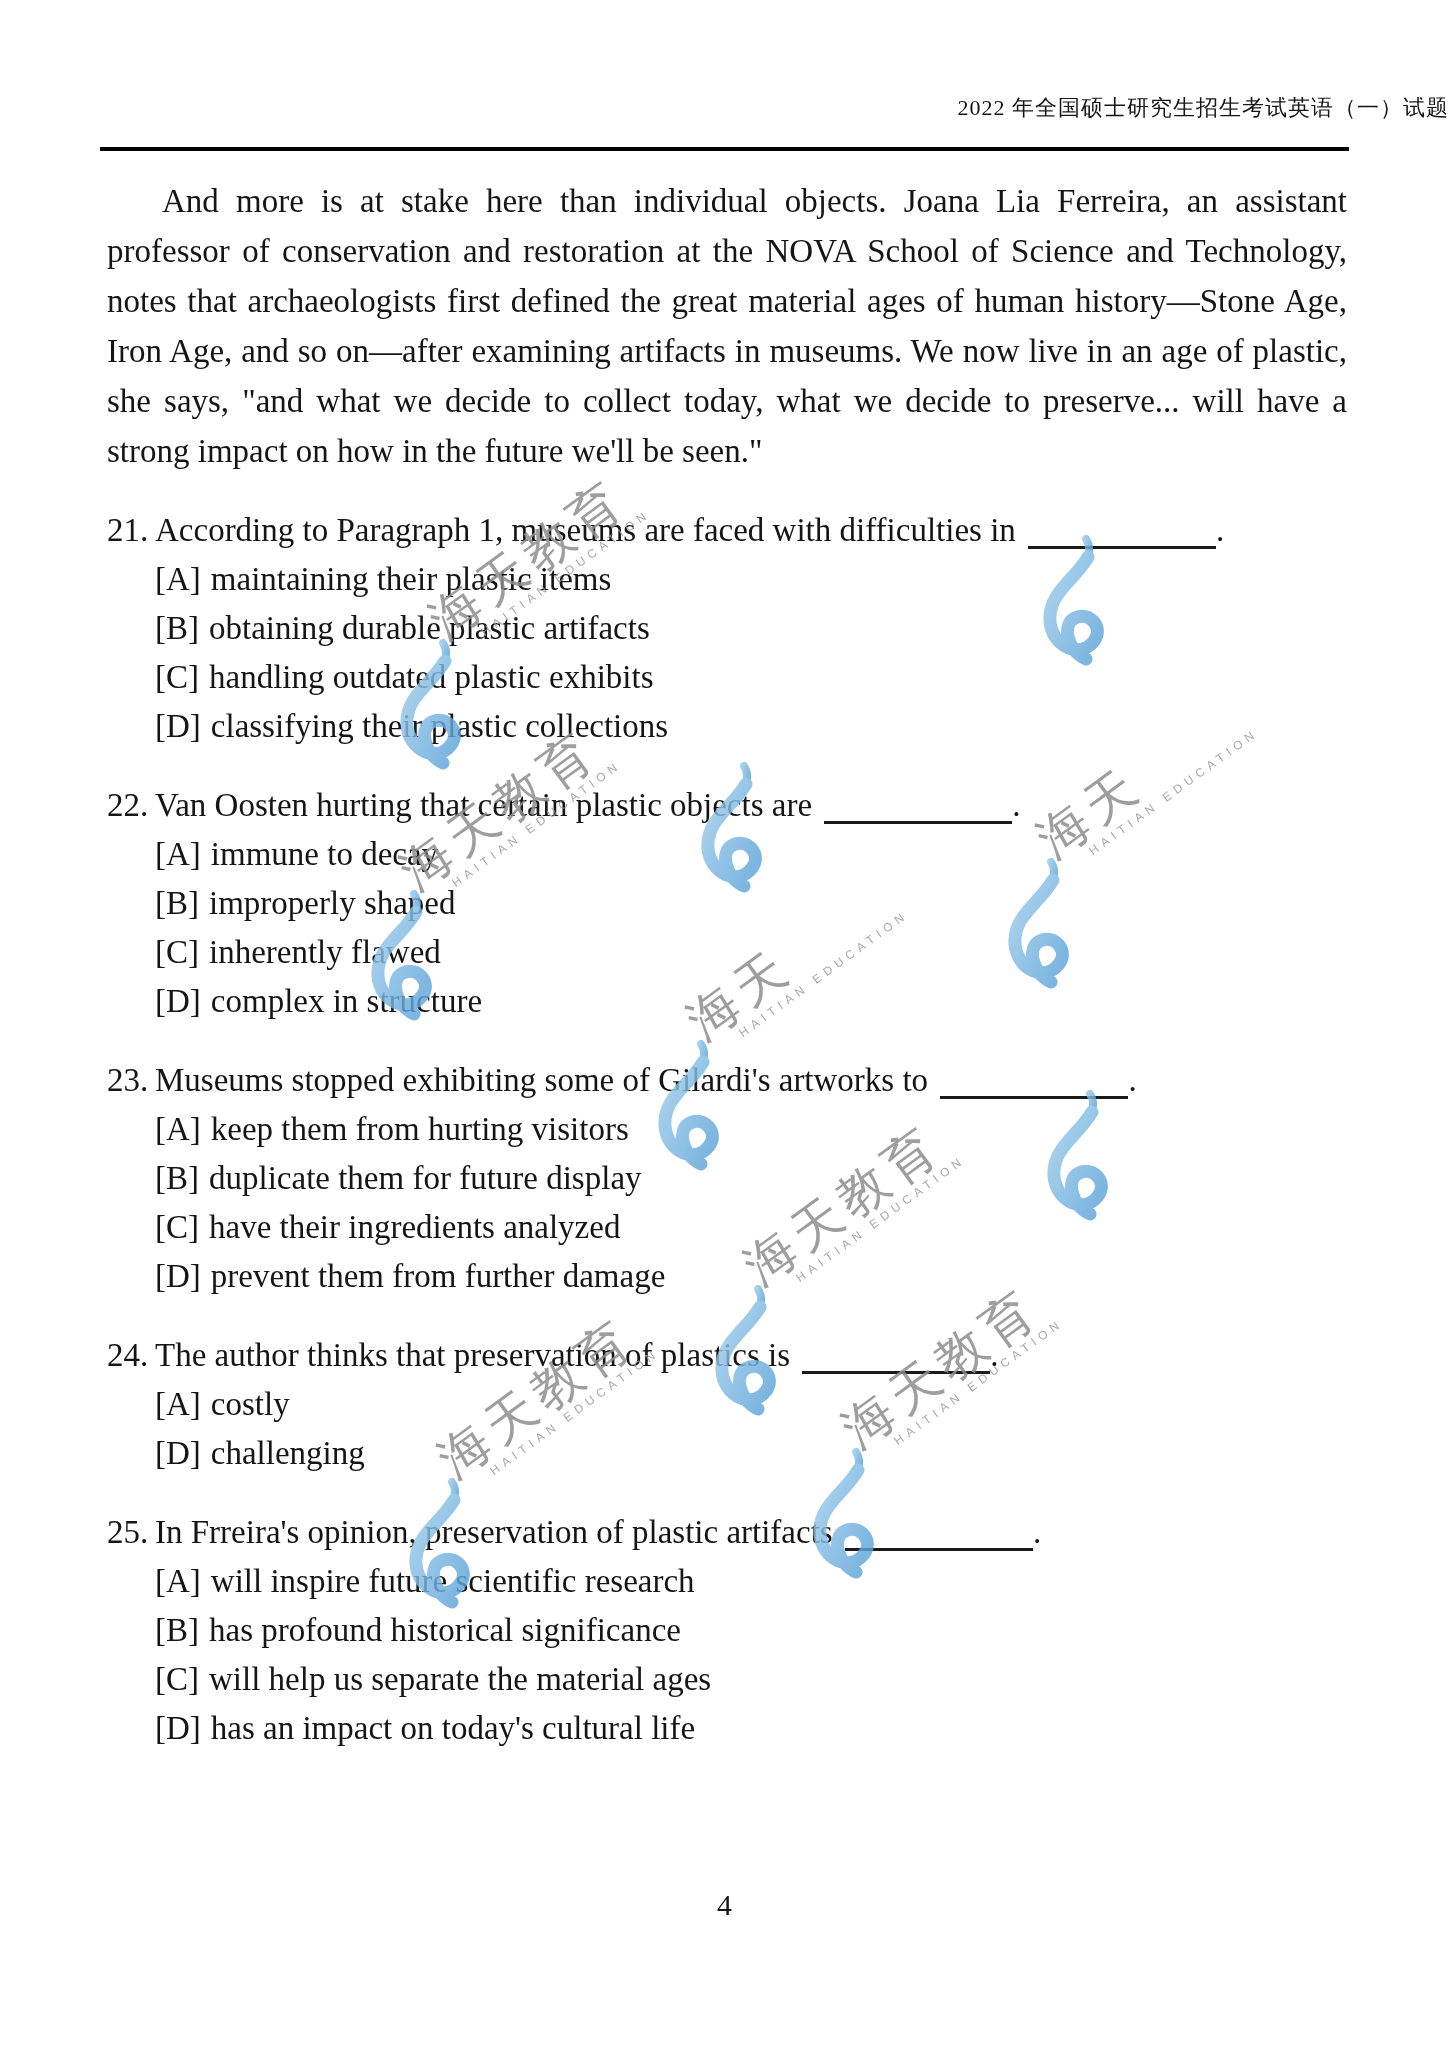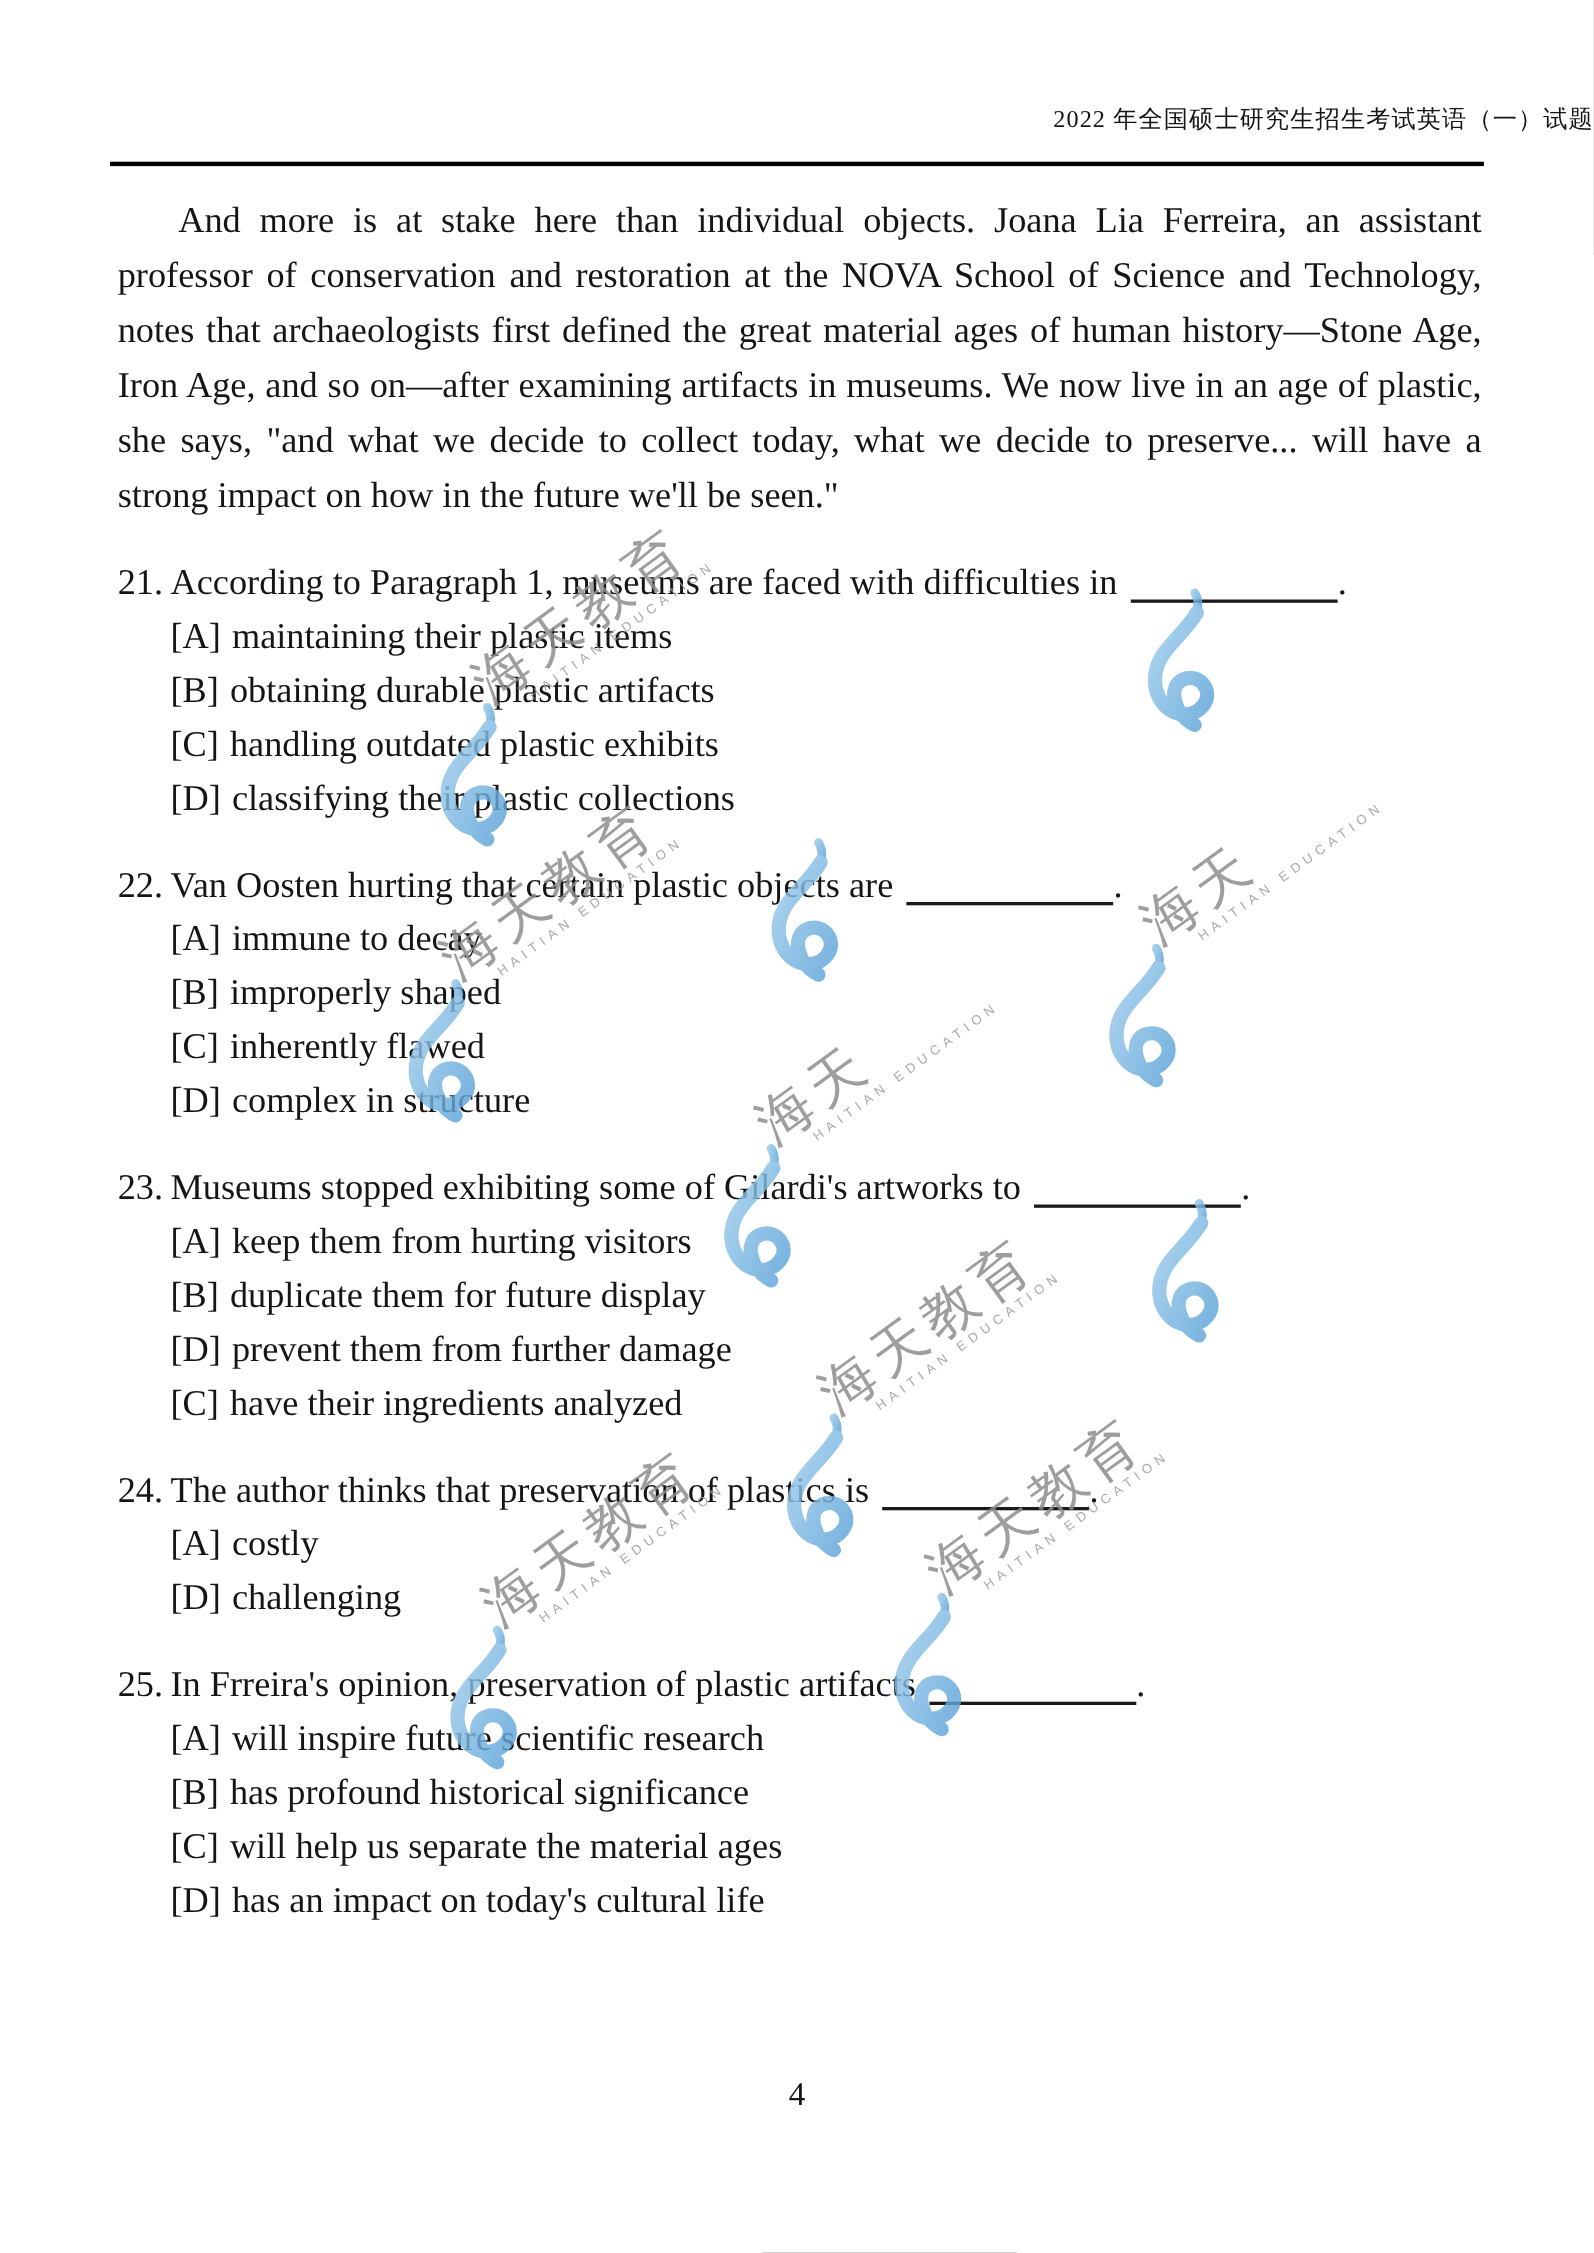--- a/index.html
+++ b/index.html
@@ -236,26 +236,26 @@
     <div class="q-opts">
   <div class="opt">
     <span class="opt-label">[A]</span><span>keep them from hurting visitors</span>
   </div>
 
   <div class="opt">
     <span class="opt-label">[B]</span><span>duplicate them for future display</span>
   </div>
 
   <div class="opt">
+    <span class="opt-label">[C]</span><span>have their ingredients analyzed</span>
+  </div>
+
+  <div class="opt">
     <span class="opt-label">[D]</span><span>prevent them from further damage</span>
   </div>
-
-  <div class="opt">
-    <span class="opt-label">[C]</span><span>have their ingredients analyzed</span>
-  </div>
 </div>
   </div>
 
   <div class="q">
     <div class="q-stem">
       <span class="q-num">24.</span><span>The author thinks that preservation of plastics is </span><span class="blank"></span><span>.</span>
     </div>
     <div class="q-opts">
   <div class="opt">
     <span class="opt-label">[A]</span><span>costly</span>

